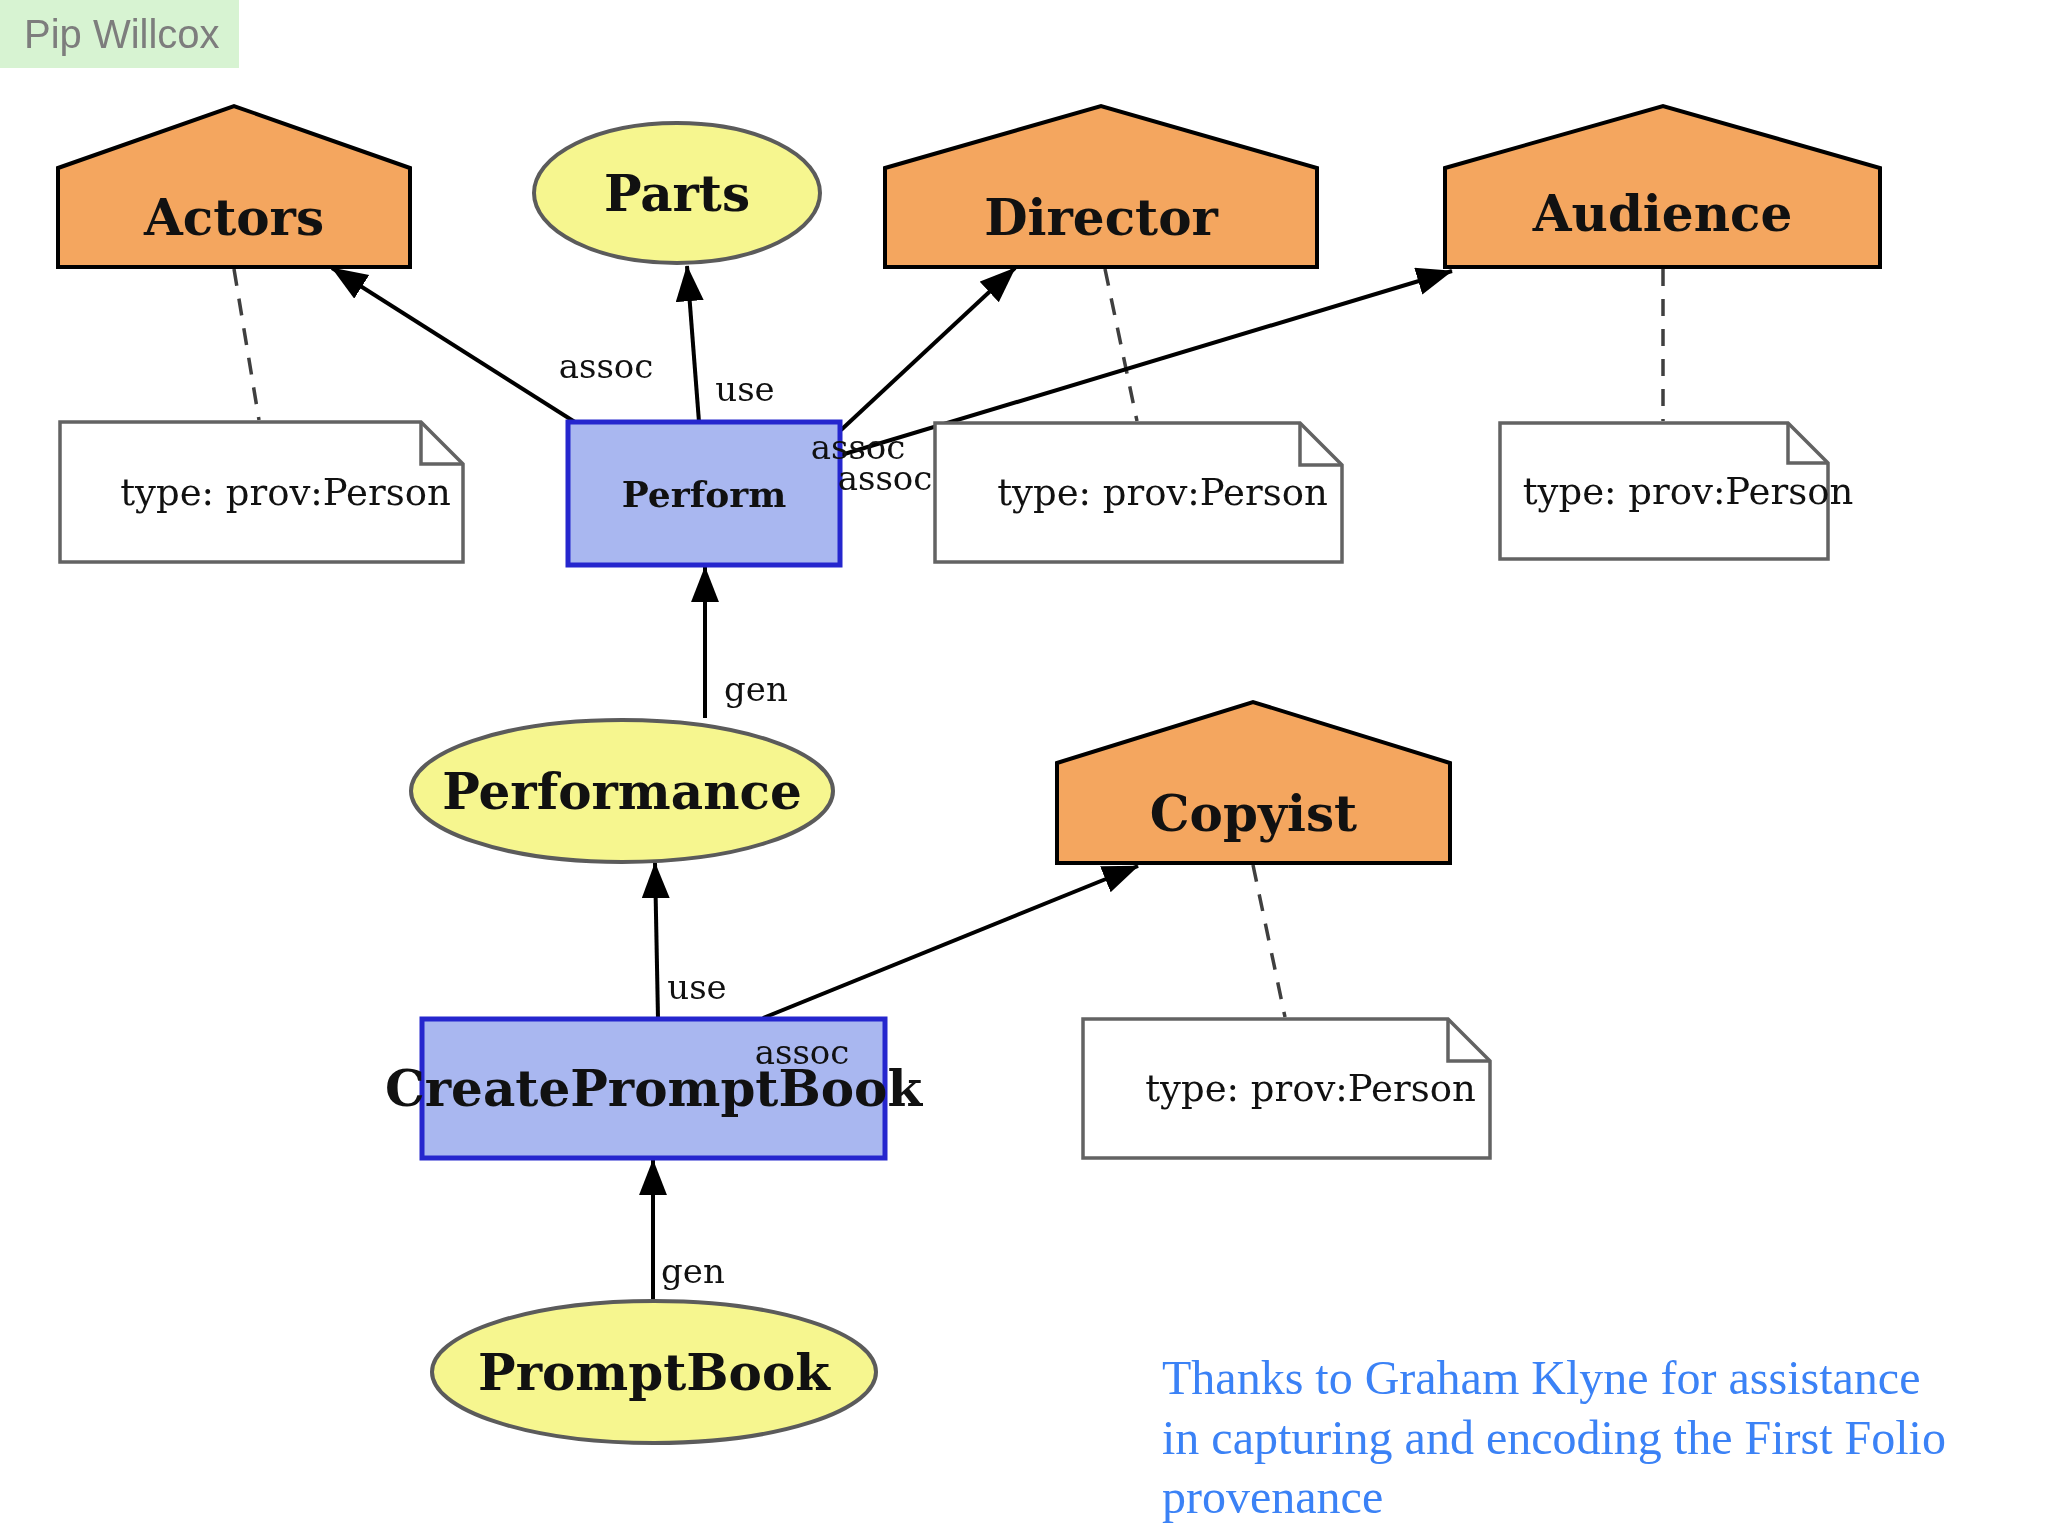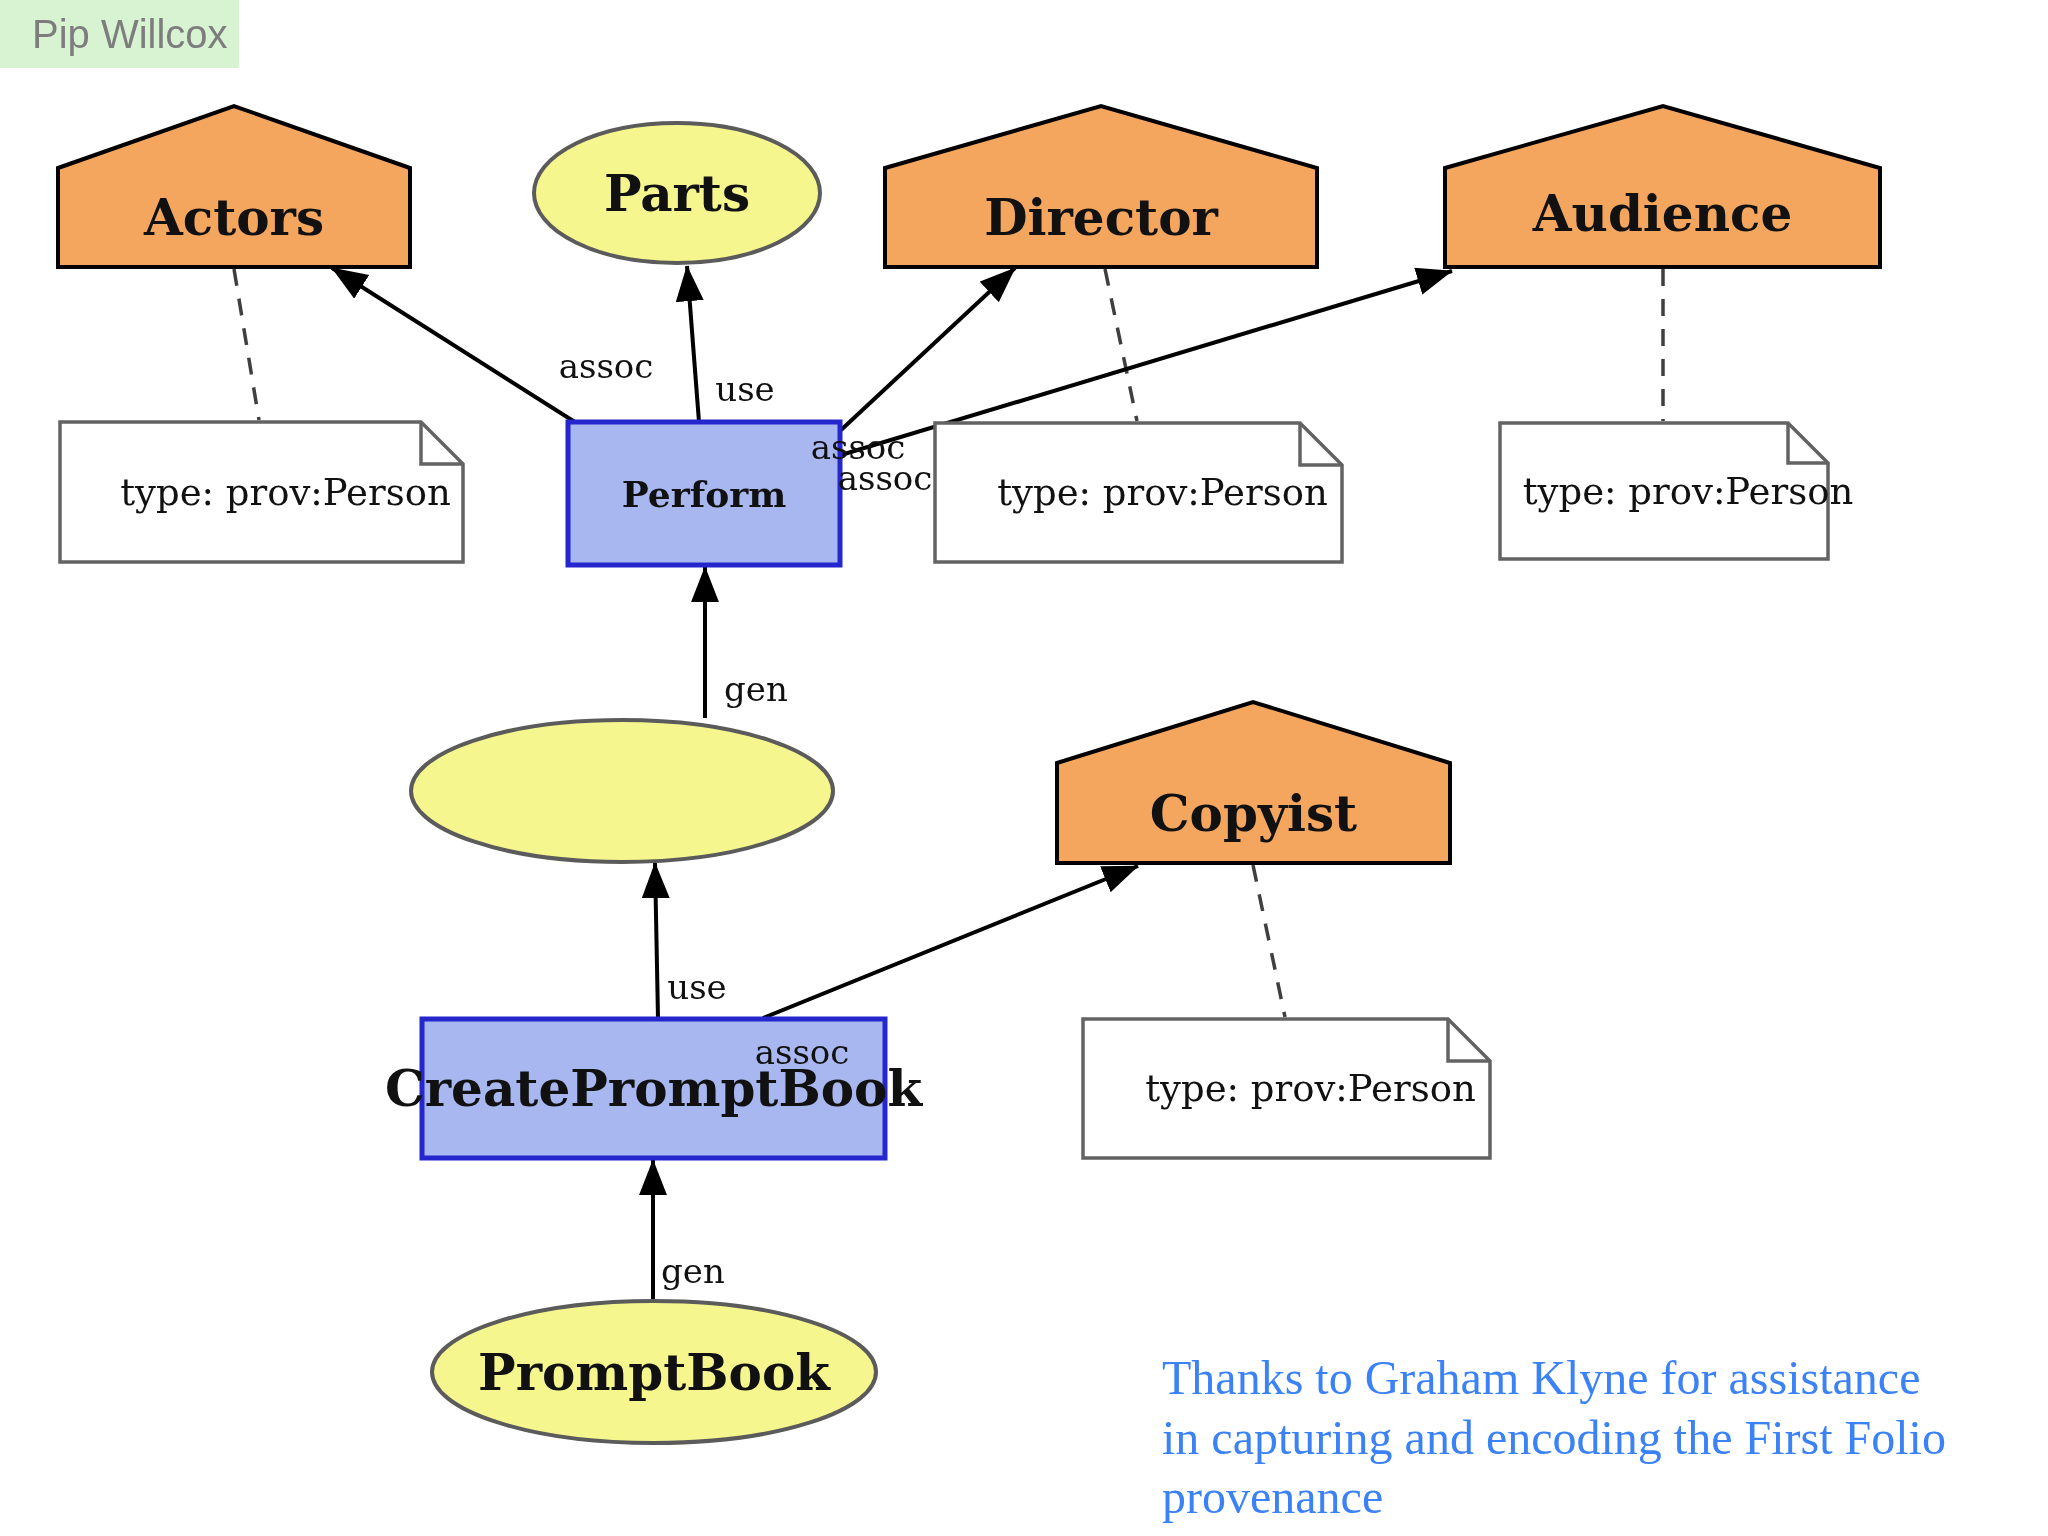--- a/index.html
+++ b/index.html
@@ -28,21 +28,21 @@
   }
   .edge-label{
     position:absolute;
     transform:translate(-50%,-50%);
     color:#111;font-size:34px;white-space:nowrap;
     font-family:"DejaVu Serif", serif;
   }
   .author-badge{
     position:absolute;left:0;top:0;width:239px;height:68px;
     display:flex;align-items:center;
-    padding-left:32px;box-sizing:border-box;
+    padding-left:24px;box-sizing:border-box;
     font-family:"Liberation Sans", sans-serif;
     font-size:40px;
   }
   .credit-text{
     position:absolute;left:1162px;top:1348px;width:860px;
     font-family:"Liberation Sans", sans-serif;
     font-size:48px;line-height:1.24;
   }
 </style>
 </head>
@@ -103,20 +103,21 @@
     </g>
   </svg>
 
   <div class="author-badge" style="color: rgb(125, 125, 125);">Pip Willcox</div>
 
   <div class="node-label" style="left:58px;top:168px;width:352px;height:99px;">Actors</div>
   <div class="node-label" style="left:534px;top:123px;width:286px;height:140px;">Parts</div>
   <div class="node-label" style="left:885px;top:168px;width:432px;height:99px;">Director</div>
   <div class="node-label" style="left:1445px;top:164px;width:435px;height:99px;">Audience</div>
   <div class="node-label big" style="left:568px;top:422px;width:272px;height:143px;">Perform</div>
+  <div class="node-label" style="left:411px;top:720px;width:422px;height:142px;">Performance</div>
   <div class="node-label" style="left:1057px;top:763px;width:393px;height:100px;">Copyist</div>
   <div class="node-label" style="left:422px;top:1019px;width:463px;height:139px;">CreatePromptBook</div>
   <div class="node-label" style="left:432px;top:1301px;width:444px;height:142px;">PromptBook</div>
 
   <div class="note-label" style="left:60px;top:422px;width:403px;height:140px;">type: prov:Person</div>
   <div class="note-label" style="left:935px;top:423px;width:407px;height:139px;">type: prov:Person</div>
   <div class="note-label" style="left:1500px;top:423px;width:328px;height:136px;">type: prov:Person</div>
   <div class="note-label" style="left:1083px;top:1019px;width:407px;height:139px;">type: prov:Person</div>
 
   <div class="edge-label" style="left:606px;top:366px;">assoc</div>

